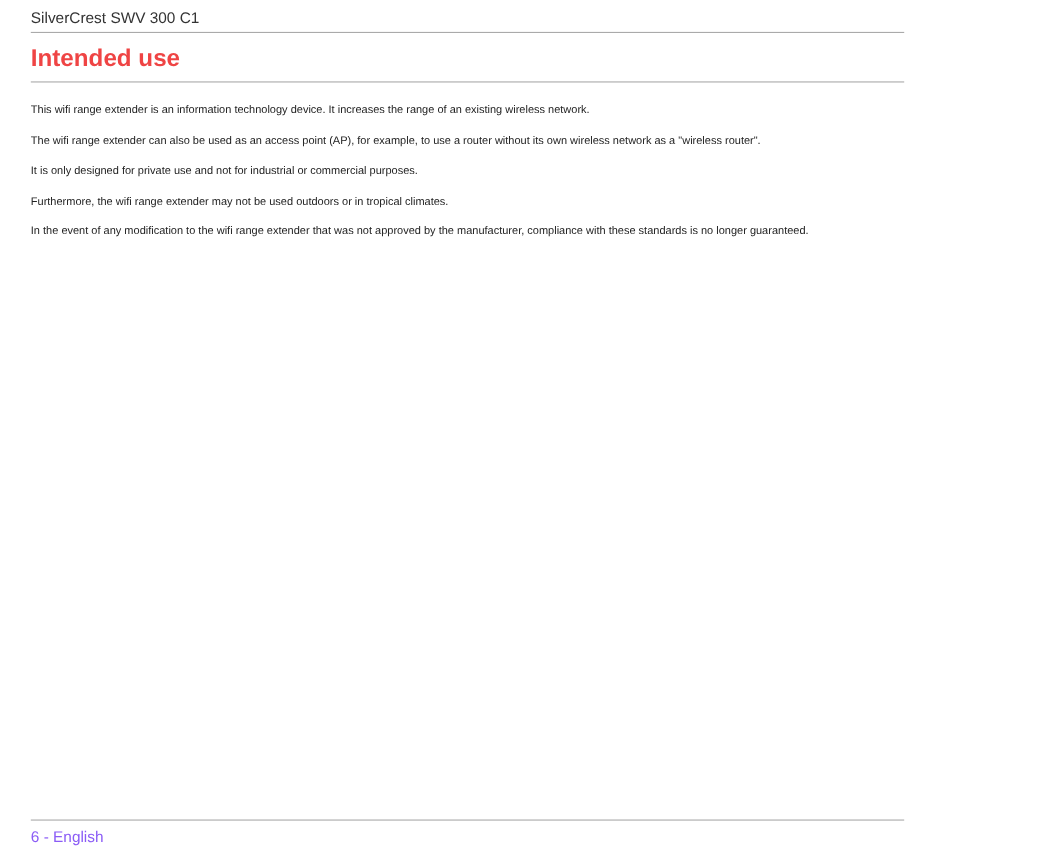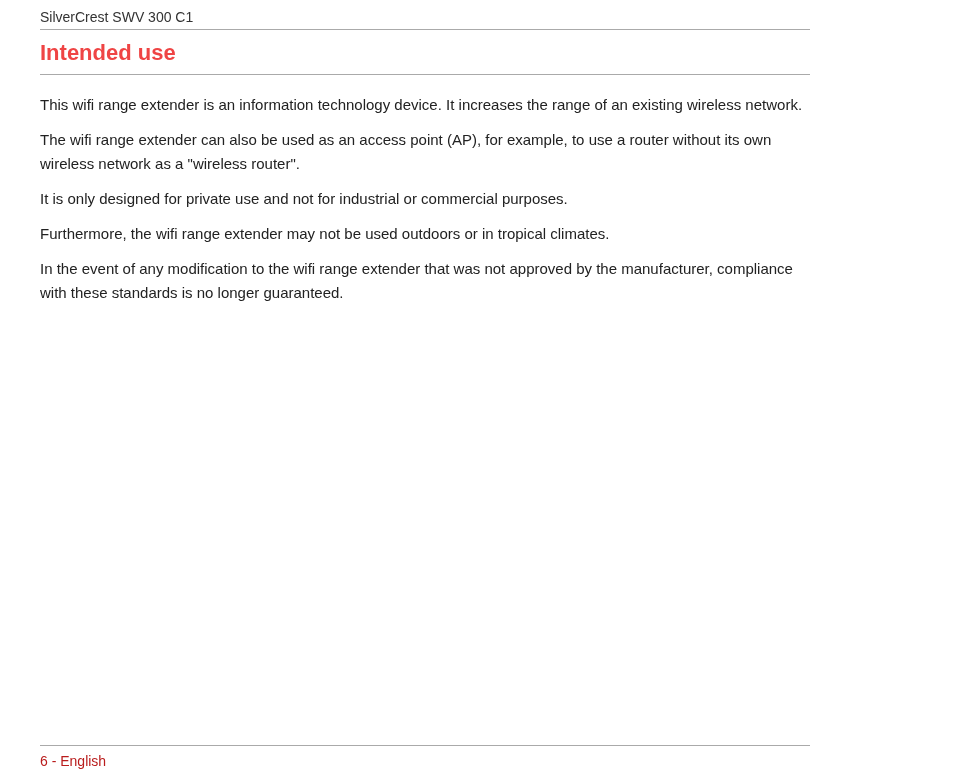--- a/index.html
+++ b/index.html
@@ -15,21 +15,21 @@
       font-family: Arial, Helvetica, sans-serif;
       font-size: 15px;
       color: #222222;
       position: relative;
       overflow: hidden;
     }
 
     .page-container {
       width: 850px;
       height: 777px;
-      padding: 0 40px;
+      padding: 0 28px;
       display: flex;
       flex-direction: column;
     }
 
     .header-section {
       border-bottom: 1.5px solid #aaaaaa;
       padding-top: 8px;
       padding-bottom: 4px;
     }
 
@@ -51,36 +51,36 @@
       color: #ef4444;
     }
 
     .content-section {
       flex: 1;
       padding-top: 18px;
       padding-bottom: 10px;
     }
 
     .content-paragraph {
-      font-size: 15px;
+      font-size: 10px;
       line-height: 1.55;
       color: #222222;
       margin-bottom: 12px;
       text-align: left;
     }
 
     .footer-section {
       border-top: 1.5px solid #aaaaaa;
       padding-top: 6px;
       padding-bottom: 8px;
     }
 
     .footer-text {
       font-size: 14px;
-      color: #b91c1c;
+      color: #8b5cf6;
     }
   </style>
 </head>
 <body>
 
 <div class="page-container">
 
   <div class="header-section">
     <span class="model-name">SilverCrest SWV 300 C1</span>
   </div>

